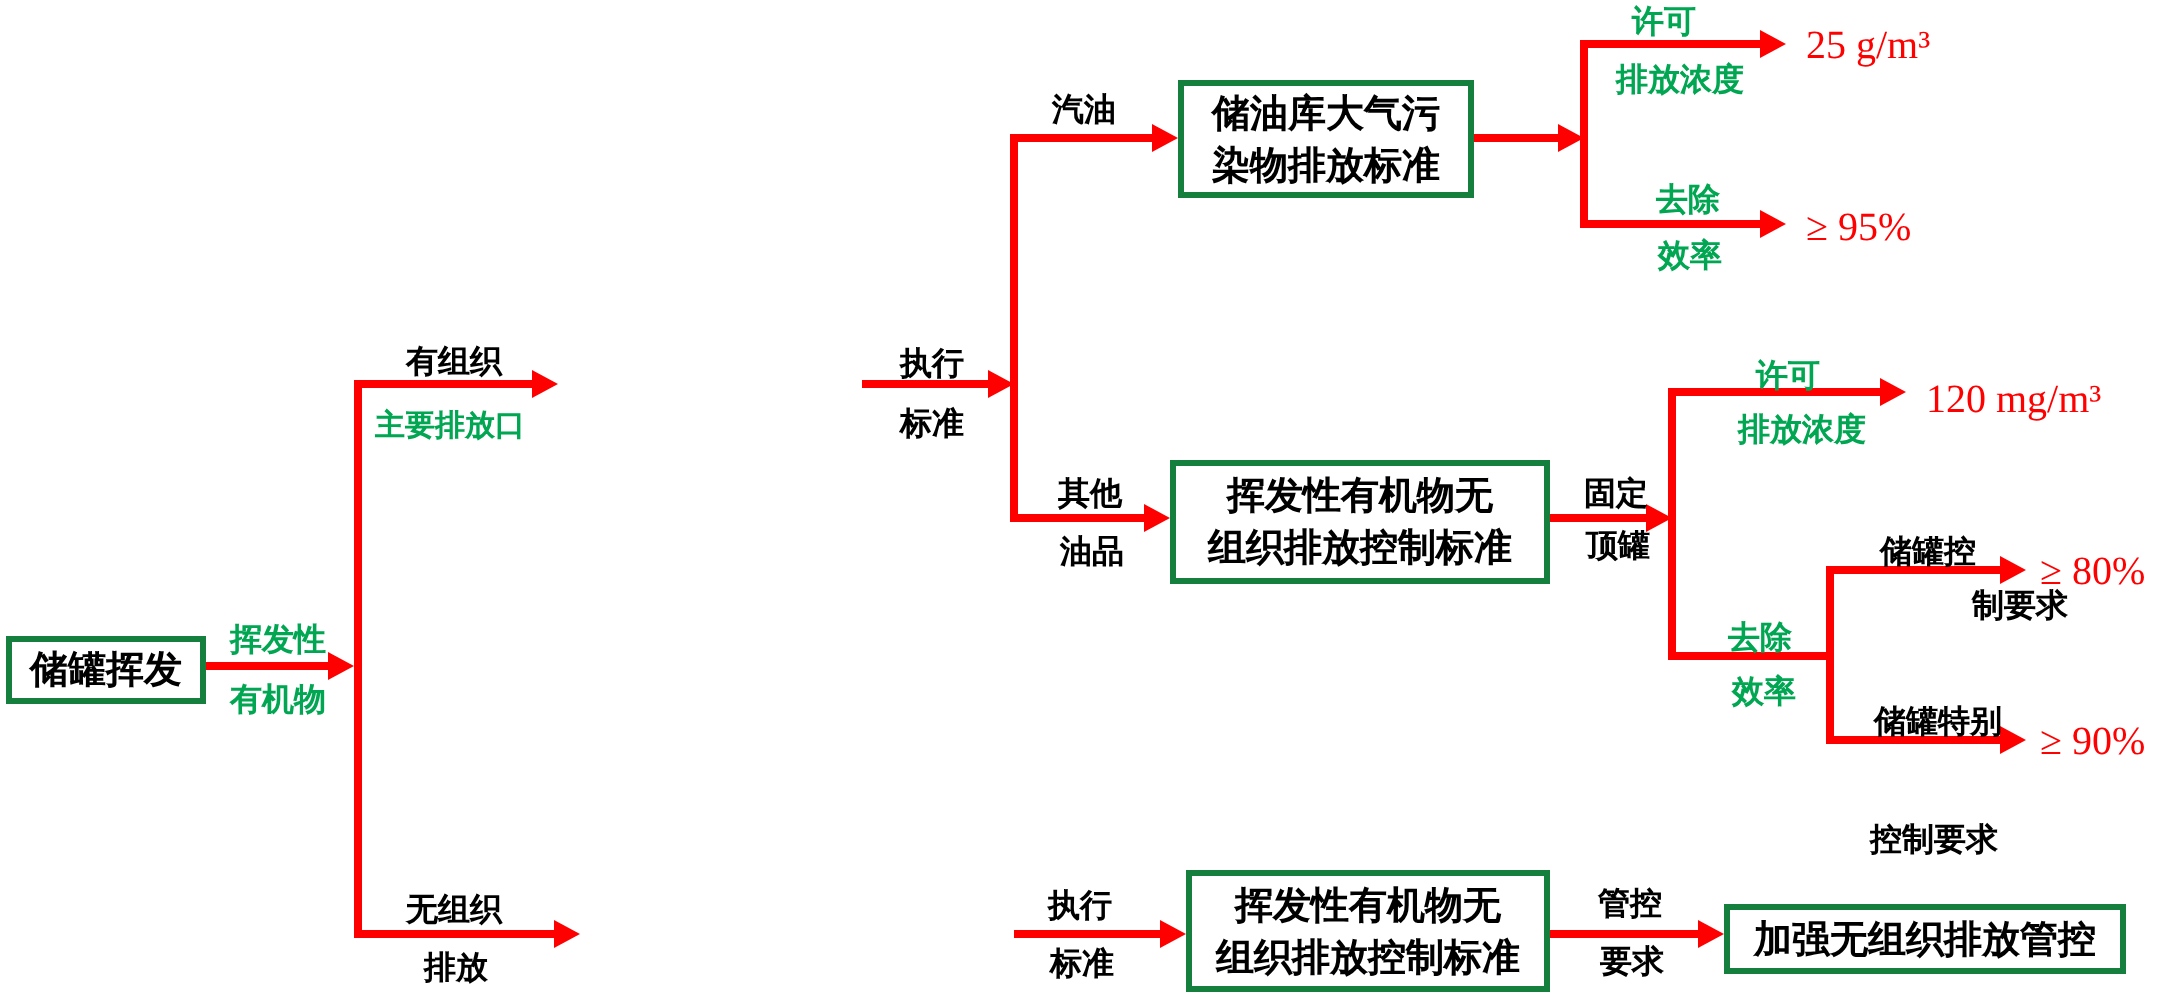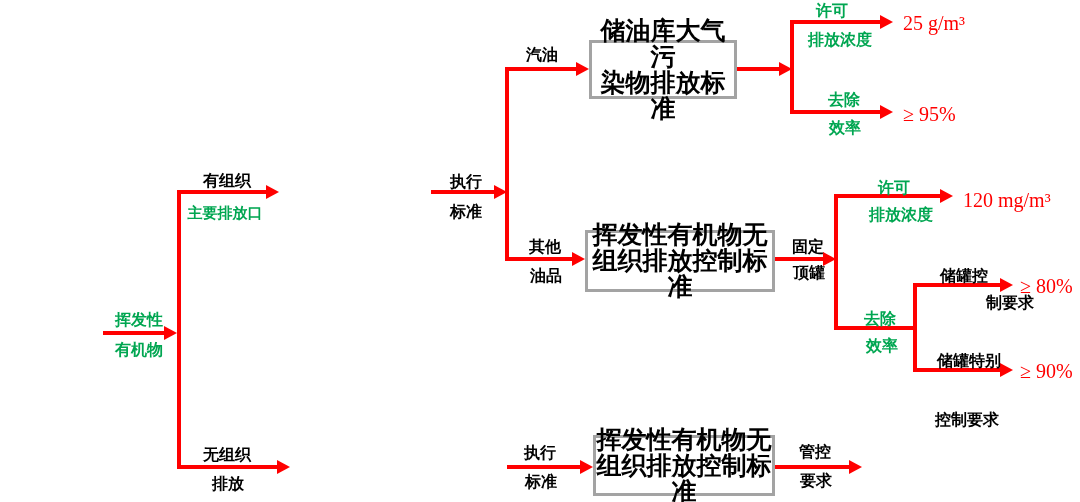--- a/index.html
+++ b/index.html
@@ -1,52 +1,54 @@
 <!DOCTYPE html>
 <html><head>
 <meta charset="utf-8">
 <style>
   html,body{margin:0;padding:0;background:#fff;}
   .canvas{
     position:relative;width:1080px;height:502px;background:#ffffff;overflow:hidden;
     font-family:"DejaVu Sans",sans-serif;
   }
   .box{
-    position:absolute;box-sizing:border-box;border:3px solid #a3a3a3;background:#ffffff;
+    position:absolute;box-sizing:border-box;border:3px solid #15803d;background:#ffffff;
     display:flex;align-items:center;justify-content:center;text-align:center;
-    font-size:25px;font-weight:600;line-height:26px;color:#000000;white-space:pre-line;
+    font-size:19px;font-weight:600;line-height:26px;color:#000000;white-space:pre-line;
   }
   .hl{position:absolute;height:4px;background:#ff0000;}
   .vl{position:absolute;width:4px;background:#ff0000;}
   .ah{position:absolute;width:0;height:0;
       border-top:7px solid transparent;border-bottom:7px solid transparent;
       border-left:13px solid #ff0000;}
   .lbl{position:absolute;transform:translate(-50%,-50%);font-size:16px;font-weight:600;
        white-space:nowrap;color:#000000;line-height:1;}
   .green{color:#00a651;}
   .val{position:absolute;transform:translateY(-50%);color:#ff0000;
        font-family:"Liberation Serif",serif;font-size:20px;white-space:nowrap;line-height:1;}
 </style>
 </head>
 <body>
 
 <div class="canvas">
 
+  <div class="box" style="left:3px;top:318px;width:100px;height:34px;">储罐挥发</div>
 
 
   <div class="box" style="left:589px;top:40px;width:148px;height:59px;">储油库大气污
 染物排放标准</div>
 
   <div class="box" style="left:585px;top:230px;width:190px;height:62px;">挥发性有机物无
 组织排放控制标准</div>
 
 
   <div class="box" style="left:593px;top:435px;width:182px;height:61px;">挥发性有机物无
 组织排放控制标准</div>
 
+  <div class="box" style="left:862px;top:452px;width:201px;height:35px;">加强无组织排放管控</div>
 
   <div class="hl" style="left:103px;top:331px;width:63px;"></div>
   <div class="hl" style="left:177px;top:190px;width:91px;"></div>
   <div class="hl" style="left:431px;top:190px;width:65px;"></div>
   <div class="hl" style="left:505px;top:67px;width:73px;"></div>
   <div class="hl" style="left:737px;top:67px;width:44px;"></div>
   <div class="hl" style="left:790px;top:20px;width:92px;"></div>
   <div class="hl" style="left:790px;top:110px;width:92px;"></div>
   <div class="hl" style="left:505px;top:257px;width:69px;"></div>
   <div class="hl" style="left:775px;top:257px;width:50px;"></div>

